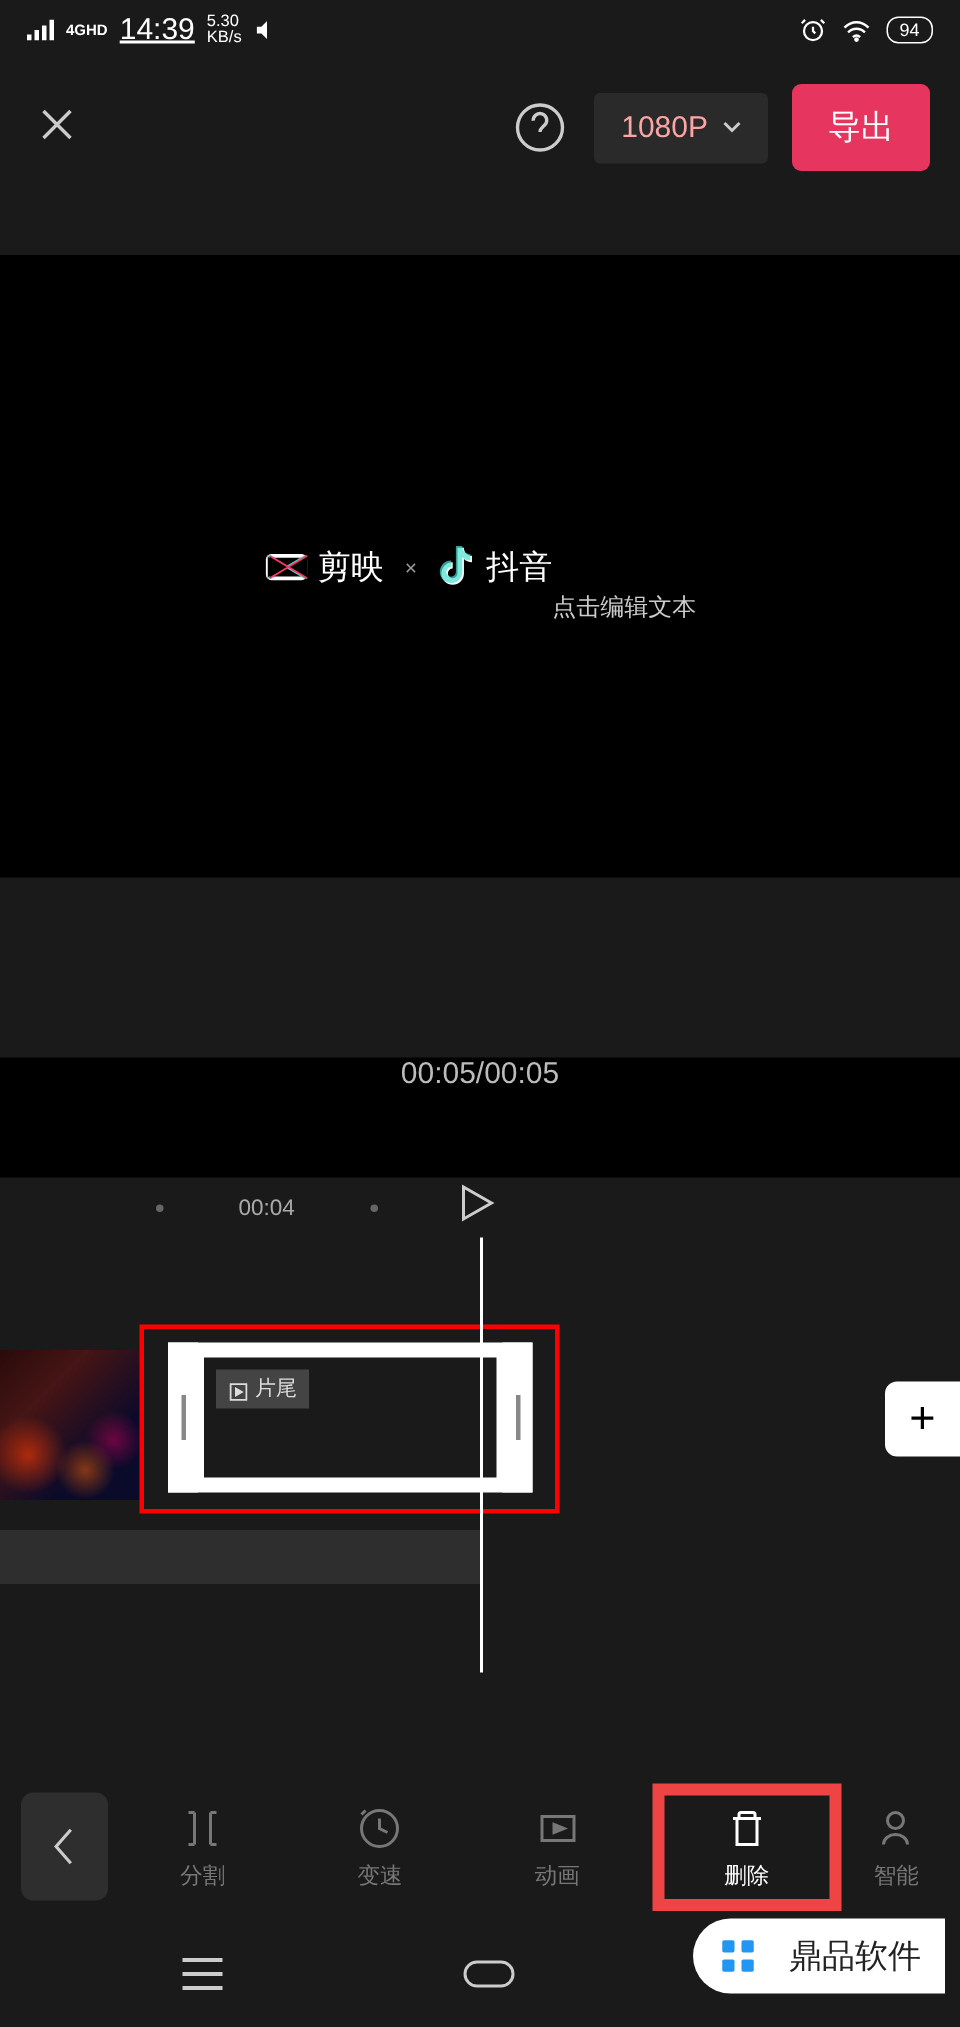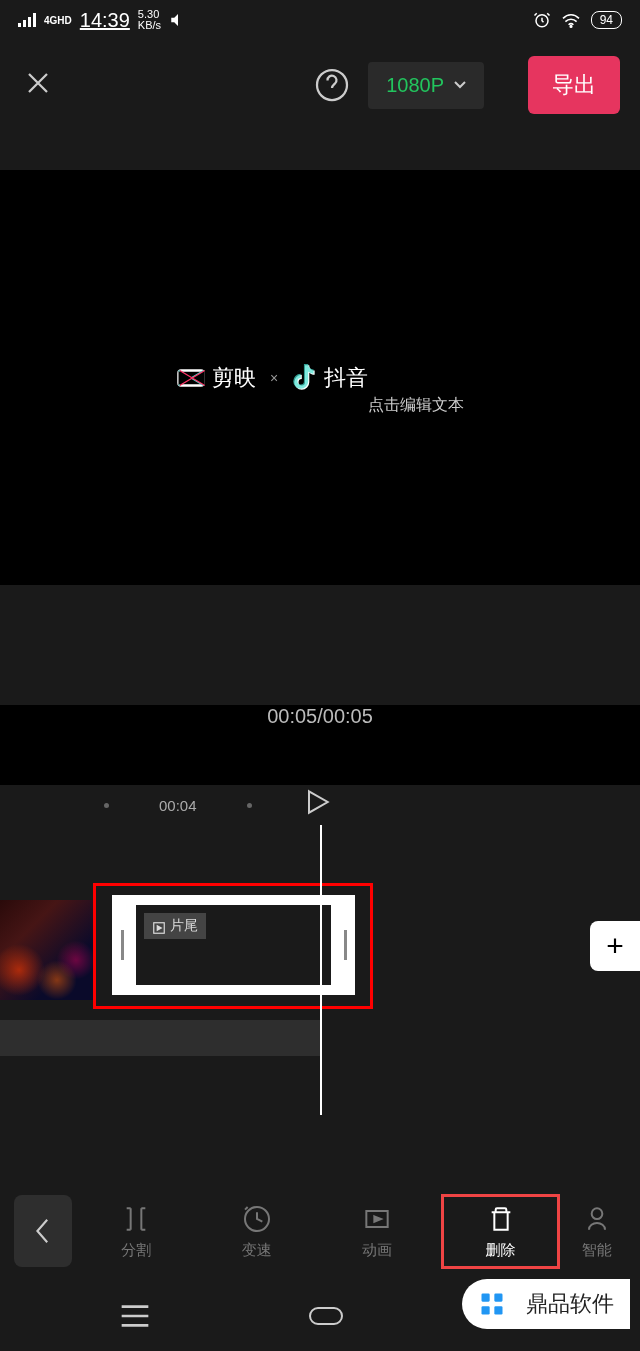--- a/index.html
+++ b/index.html
@@ -42,36 +42,35 @@
   align-items: center;
   justify-content: space-between;
   padding: 0 20px;
   background: #1a1a1a;
 }
 .close-btn { width: 40px; height: 40px; color: #ccc; }
 .top-right { display: flex; align-items: center; gap: 16px; }
 .help-btn { width: 40px; height: 40px; color: #ccc; display:flex; align-items:center; justify-content:center;}
 .resolution-btn {
   background: #2a2a2a;
-  color: #22c55e;
+  color: #fca5a5;
   padding: 12px 18px;
   border-radius: 4px;
   font-size: 20px;
   display: flex;
   align-items: center;
   gap: 10px;
 }
 .export-btn {
   background: #e6355f;
   color: #fff;
   padding: 14px 24px;
   border-radius: 6px;
   font-size: 22px;
   font-weight: 500;
-  margin-left: 28px;
 }
 
 
 .preview-area {
   height: 415px;
   background: #000;
   display: flex;
   flex-direction: row;
   align-items: center;
   justify-content: center;
@@ -230,21 +229,21 @@
   align-items: center;
   gap: 6px;
   color: #777;
   font-size: 15px;
   padding: 6px 2px;
 }
 .tool-item.active {
   color: #fff;
 }
 .tool-item.highlighted {
-  border: 3px solid #ef4444;
+  border: 8px solid #ef4444;
 }
 .tool-icon { width: 32px; height: 32px; }
 
 
 .nav-bar {
   position: absolute;
   bottom: 0;
   left: 0;
   right: 0;
   height: 70px;

